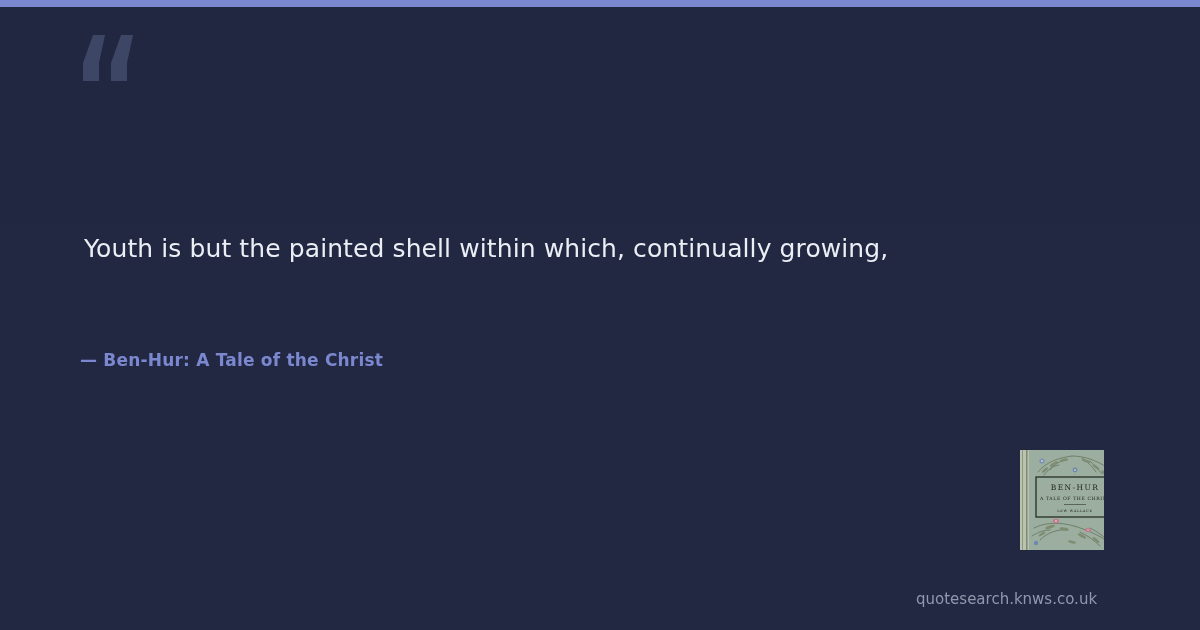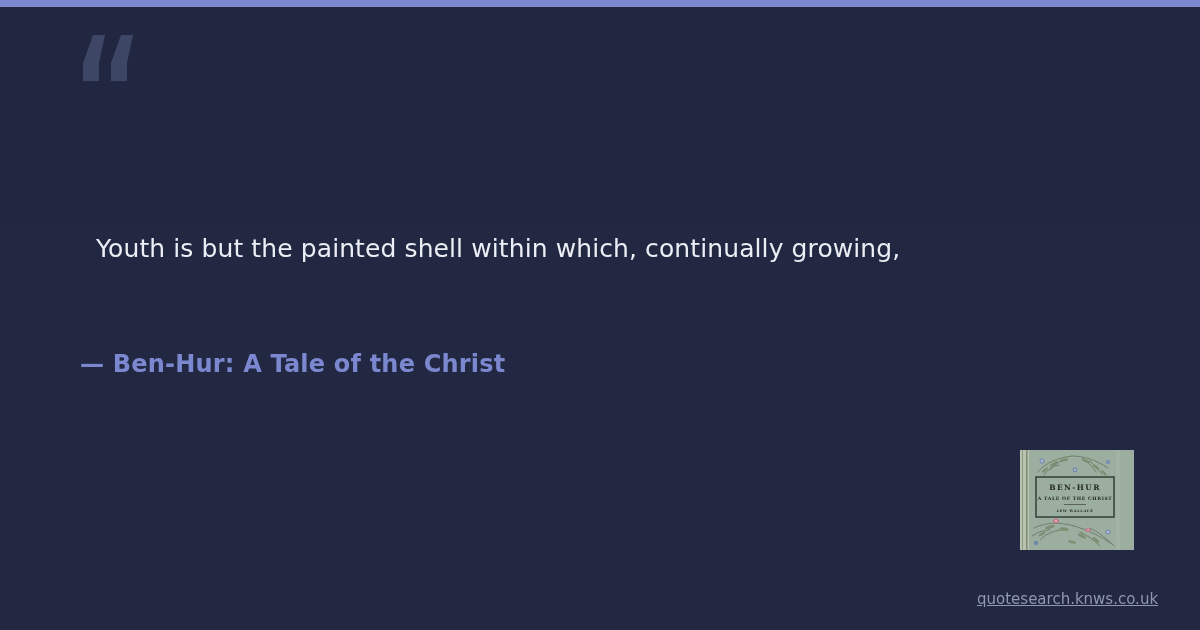--- a/index.html
+++ b/index.html
@@ -42,67 +42,65 @@
     left: 79px;
     width: 56px;
     height: 50px;
   }
   .quote-mark svg { display: block; }
 
   
   .quote-body {
     position: absolute;
     top: 234px;
-    left: 96px;
+    left: 84px;
     width: 1000px;
   }
   .quote-line {
     color: #eceef5;
     font-size: 25px;
     line-height: 30px;
     letter-spacing: 0.1px;
     white-space: nowrap;
   }
 
   
   .attribution {
     position: absolute;
     top: 350px;
     left: 80px;
     color: #7b88d0;
-    font-size: 24px;
+    font-size: 17px;
     font-weight: bold;
     letter-spacing: 0.2px;
     white-space: nowrap;
   }
 
   
   .book-cover {
     position: absolute;
     left: 1020px;
     top: 450px;
-    width: 114px;
+    width: 84px;
     height: 100px;
     background: #9cae9f;
     overflow: hidden;
-    font-weight: bold;
   }
   .cover-art { position: absolute; inset: 0; display: block; }
 
   
   .site-url {
     position: absolute;
-    left: 977px;
+    left: 916px;
     top: 590px;
     width: 180px;
     text-align: left;
     color: #9098ad;
     font-size: 15px;
     white-space: nowrap;
-    text-decoration: underline;
   }
 </style>
 </head>
 <body>
 
 <div class="accent-bar"></div>
 
 <div class="panel-tone"></div>
 
 <div class="quote-mark">

